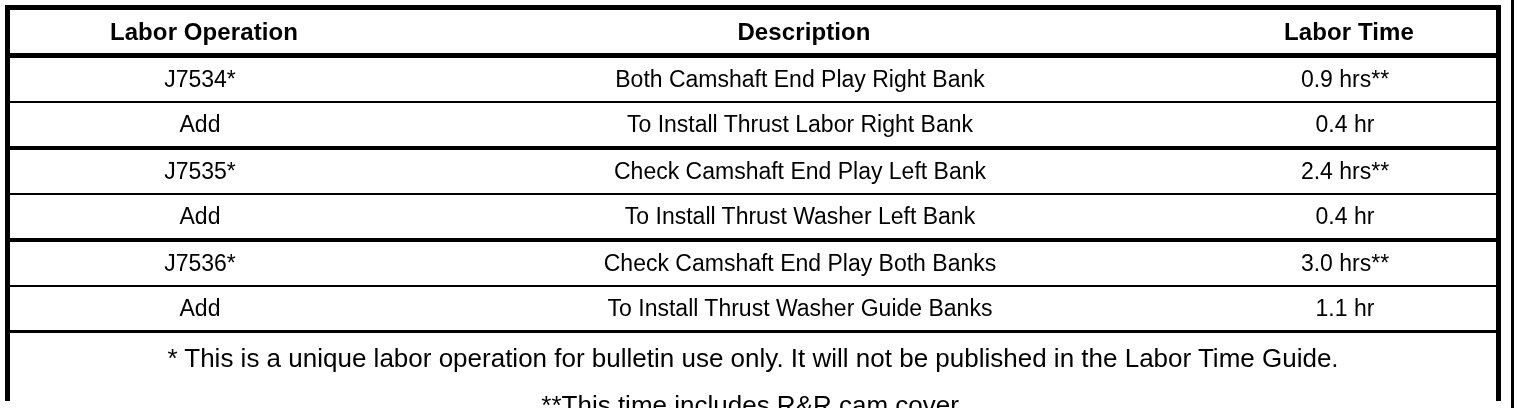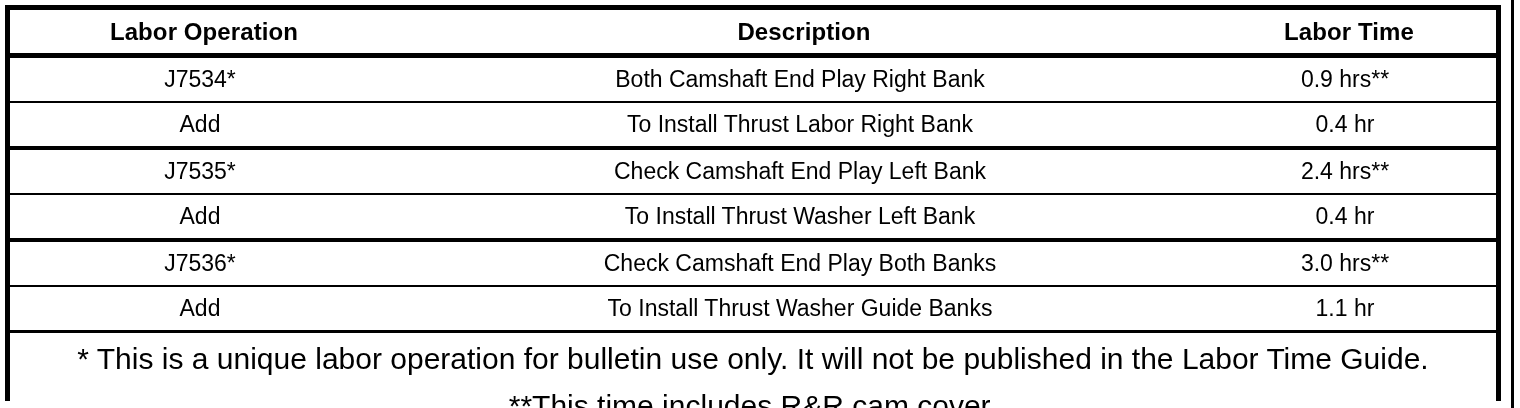--- a/index.html
+++ b/index.html
@@ -97,21 +97,21 @@
   tr.data-row.last-data td { border-bottom: 3px solid #000000; }
 
   
   td.footnote-cell {
     text-align: left;
     vertical-align: top;
     padding: 9px 0 0 7px;
     height: 98px;
   }
   .footnote-line {
-    font-size: 30px;
+    font-size: 26px;
     line-height: 27px;
     white-space: nowrap;
   }
   .footnote-gap { height: 20px; }
 </style>
 </head>
 <body>
 
 <div id="page">
 

